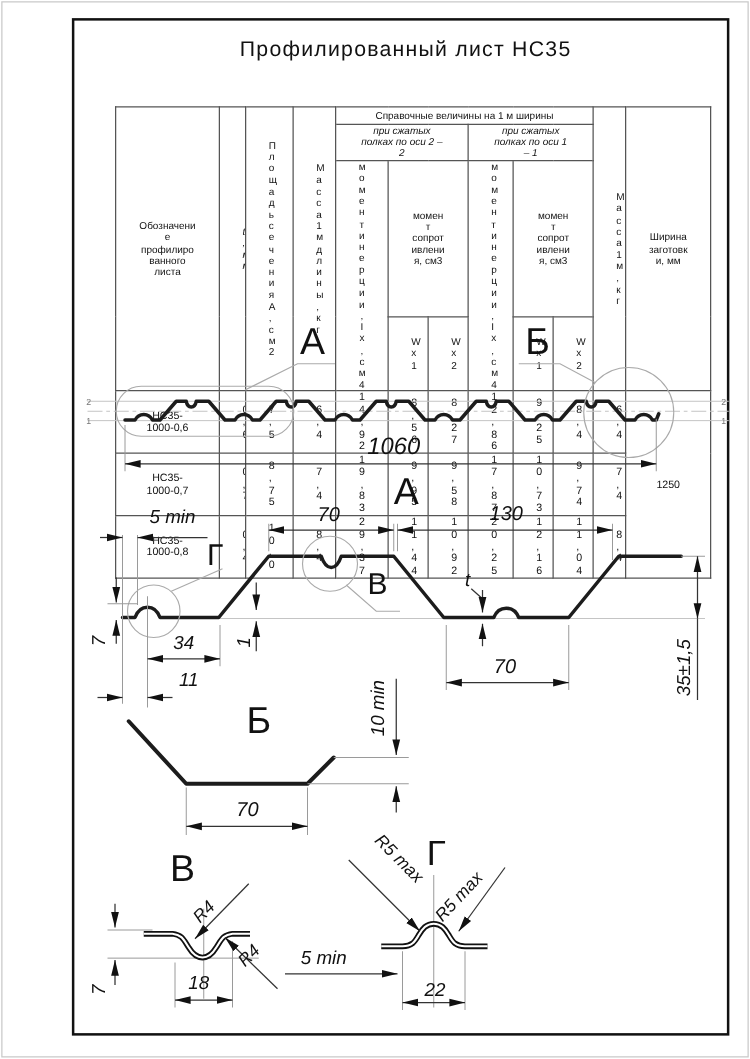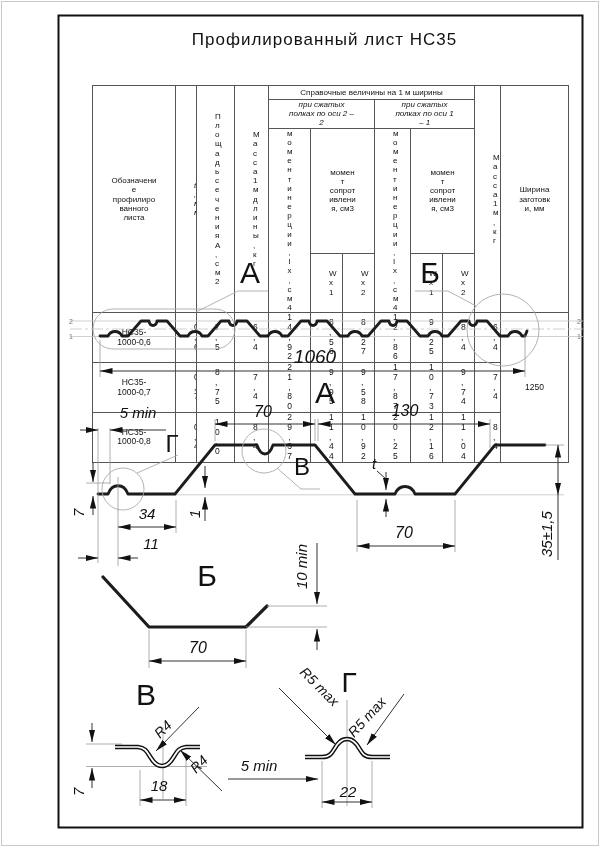--- a/index.html
+++ b/index.html
@@ -93,21 +93,21 @@
       <td>9,25</td>
       <td>8,4</td>
       <td>6,4</td>
       <td rowspan="3">1250</td>
     </tr>
     <tr class="dr">
       <td class="desg">НС35-1000-0,7</td>
       <td>0,7</td>
       <td>8,75</td>
       <td>7,4</td>
-      <td>21,80</td>
+      <td>19,83</td>
       <td>9,95</td>
       <td>9,58</td>
       <td>17,87</td>
       <td>10,73</td>
       <td>9,74</td>
       <td>7,4</td>
     </tr>
     <tr class="dr">
       <td class="desg">НС35-1000-0,8</td>
       <td>0,4</td>

